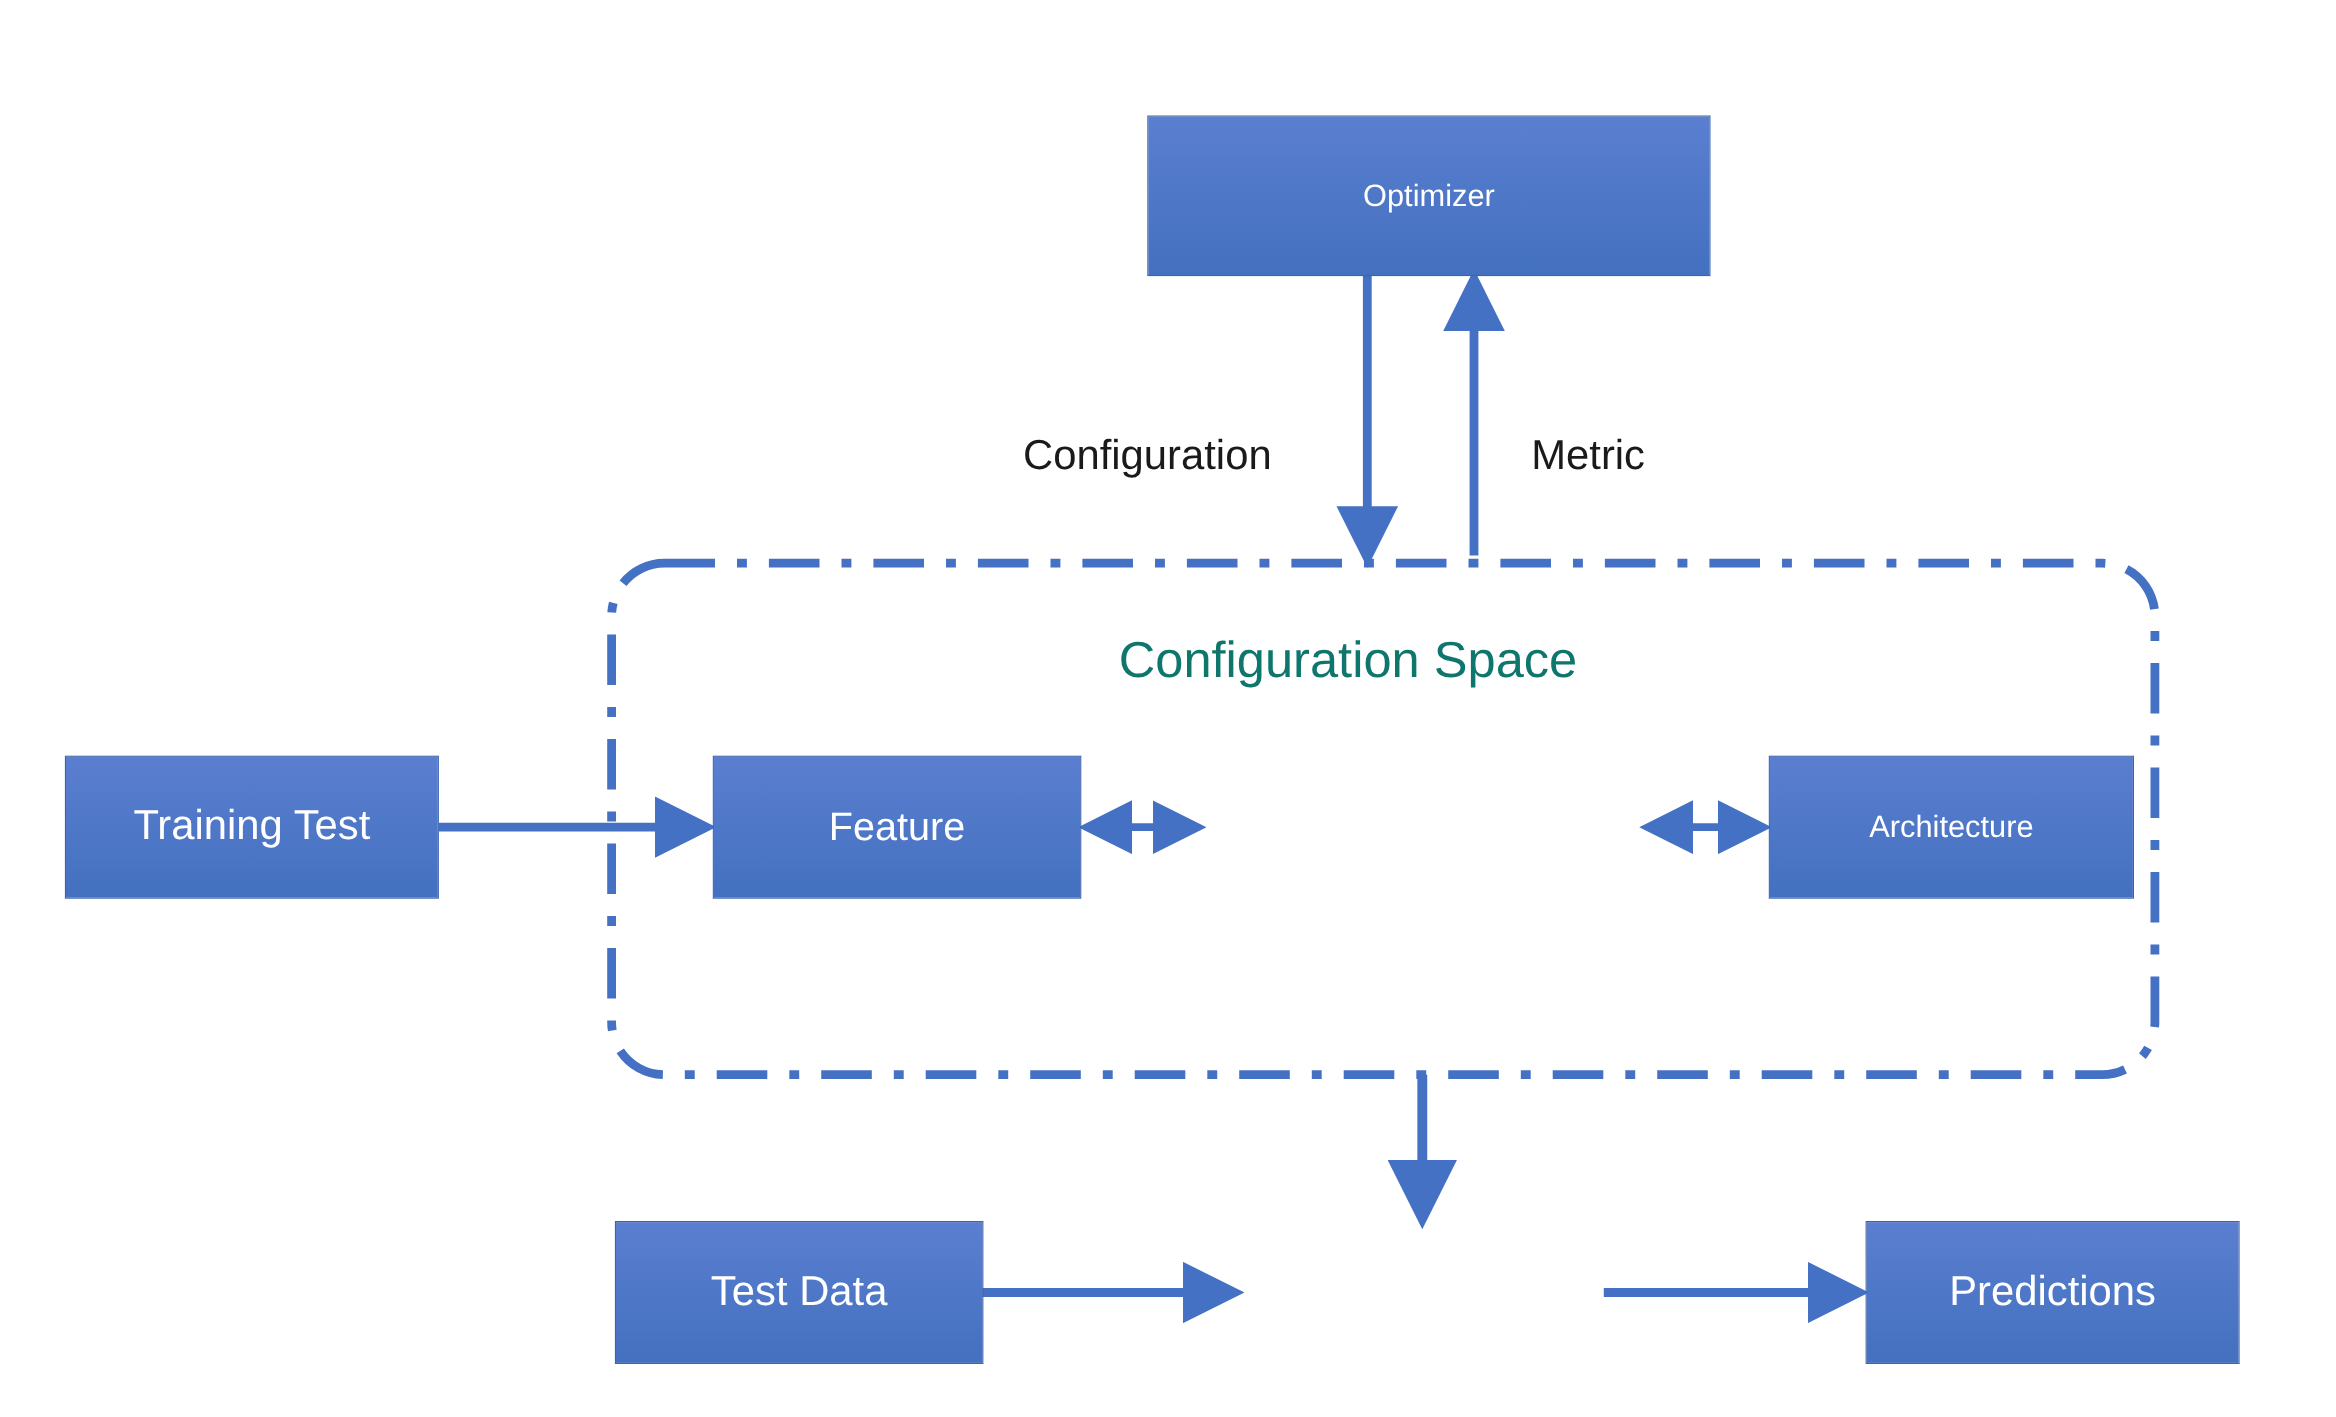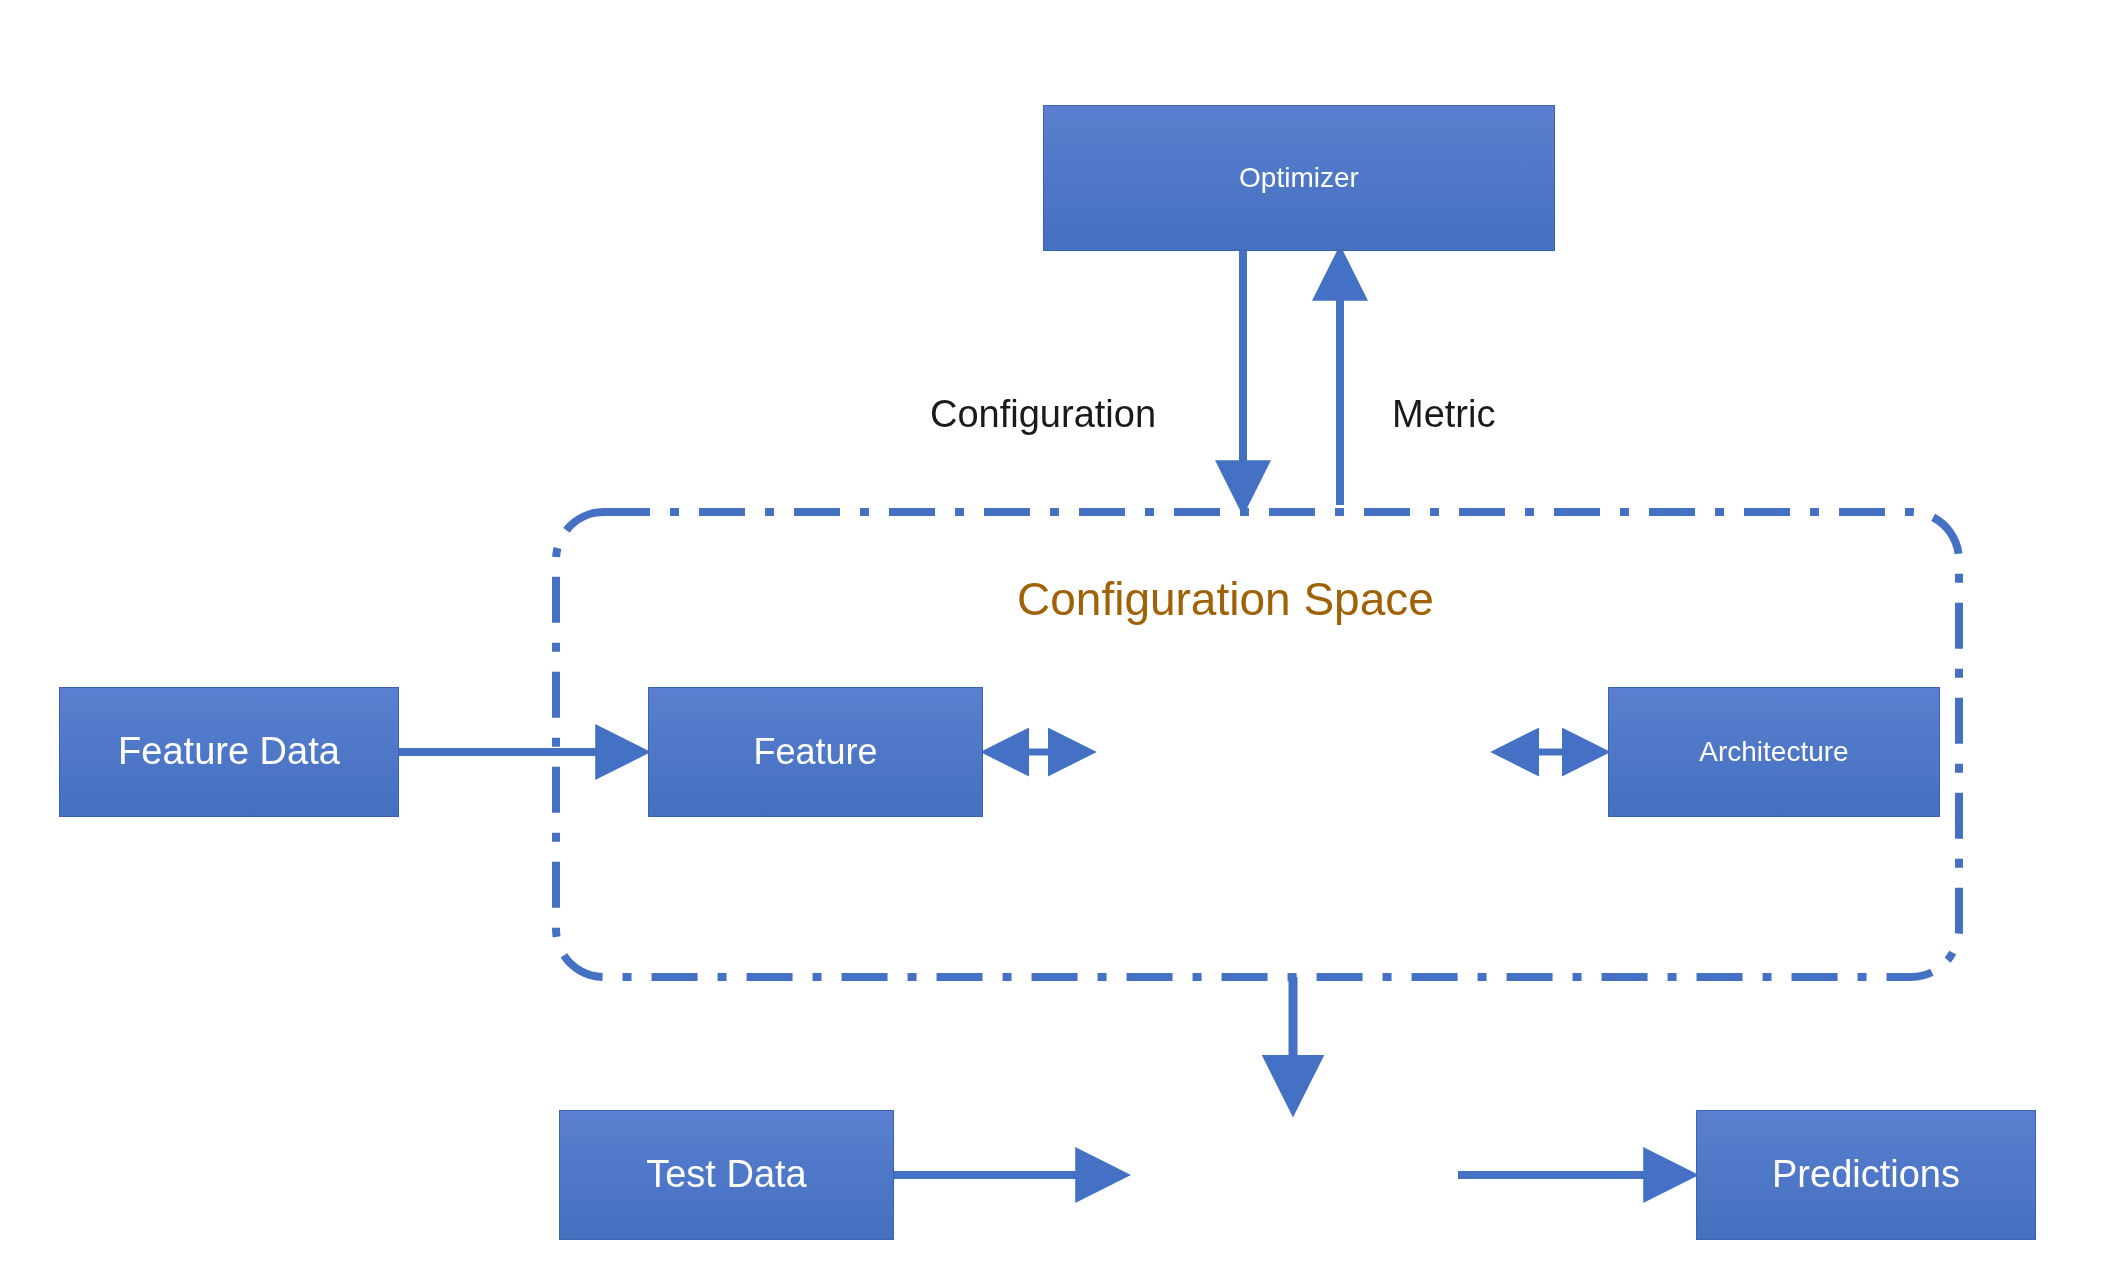--- a/index.html
+++ b/index.html
@@ -33,21 +33,21 @@
     line-height: 1.1;
     white-space: nowrap;
     user-select: none;
   }
   .node-label {
     display: block;
     padding: 0 10px;
   }
   .config-space-title {
     position: absolute;
-    color: #a16207;
+    color: #0f766e;
     white-space: nowrap;
     user-select: none;
   }
 
   
   .edge-label {
     position: absolute;
     color: #1a1a1a;
     white-space: nowrap;
     user-select: none;
@@ -108,21 +108,21 @@
     <span class="node-label">Optimizer</span>
   </div>
 
   <div class="edge-label" style="left:930px; top:357px; font-size:38px;">Configuration</div>
 
   <div class="edge-label" style="left:1392px; top:357px; font-size:38px;">Metric</div>
 
   <div class="config-space-title" style="left:1017px; top:572px; font-size:46px;">Configuration Space</div>
 
   <div class="node" style="left:59px; top:687px; width:340px; height:130px; font-size:38px;">
-    <span class="node-label">Feature Data</span>
+    <span class="node-label">Training Test</span>
   </div>
 
   <div class="node" style="left:648px; top:687px; width:335px; height:130px; font-size:36px;">
     <span class="node-label">Feature</span>
   </div>
 
 
   <div class="node" style="left:1608px; top:687px; width:332px; height:130px; font-size:28px;">
     <span class="node-label">Architecture</span>
   </div>

